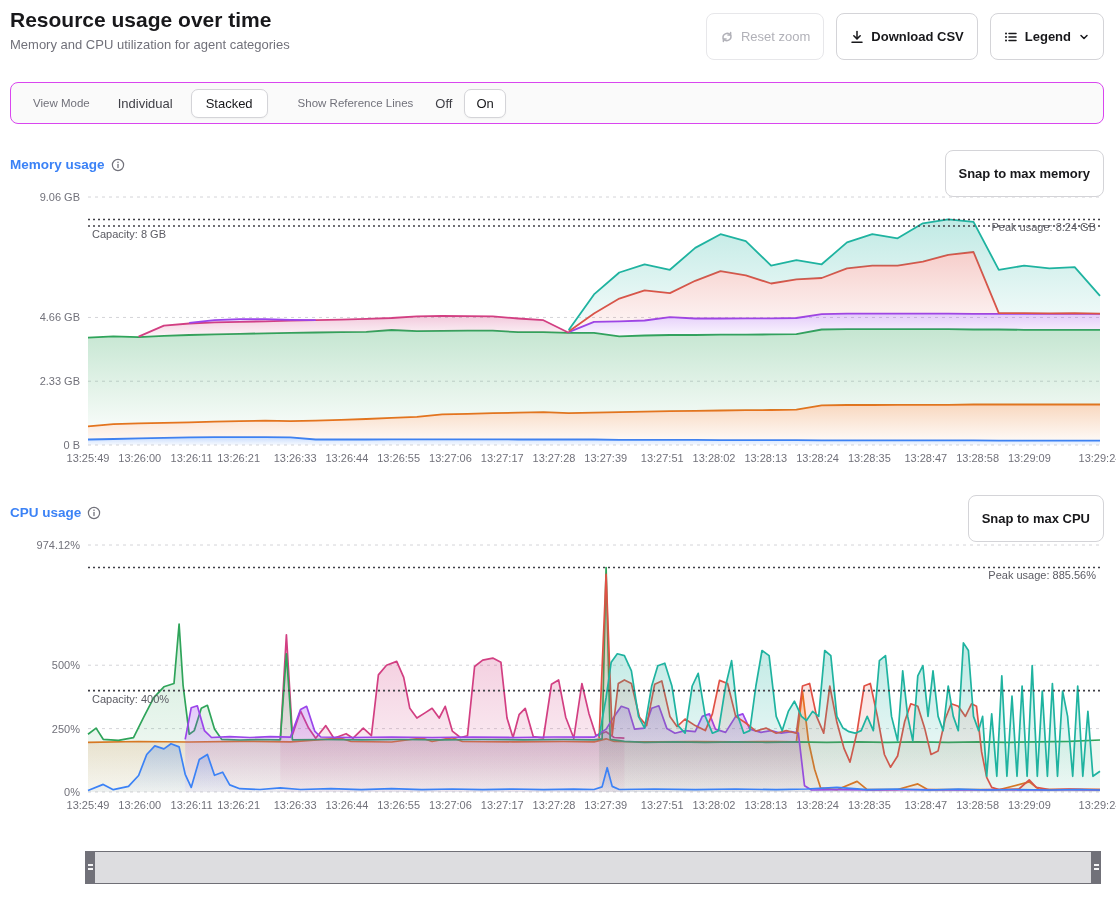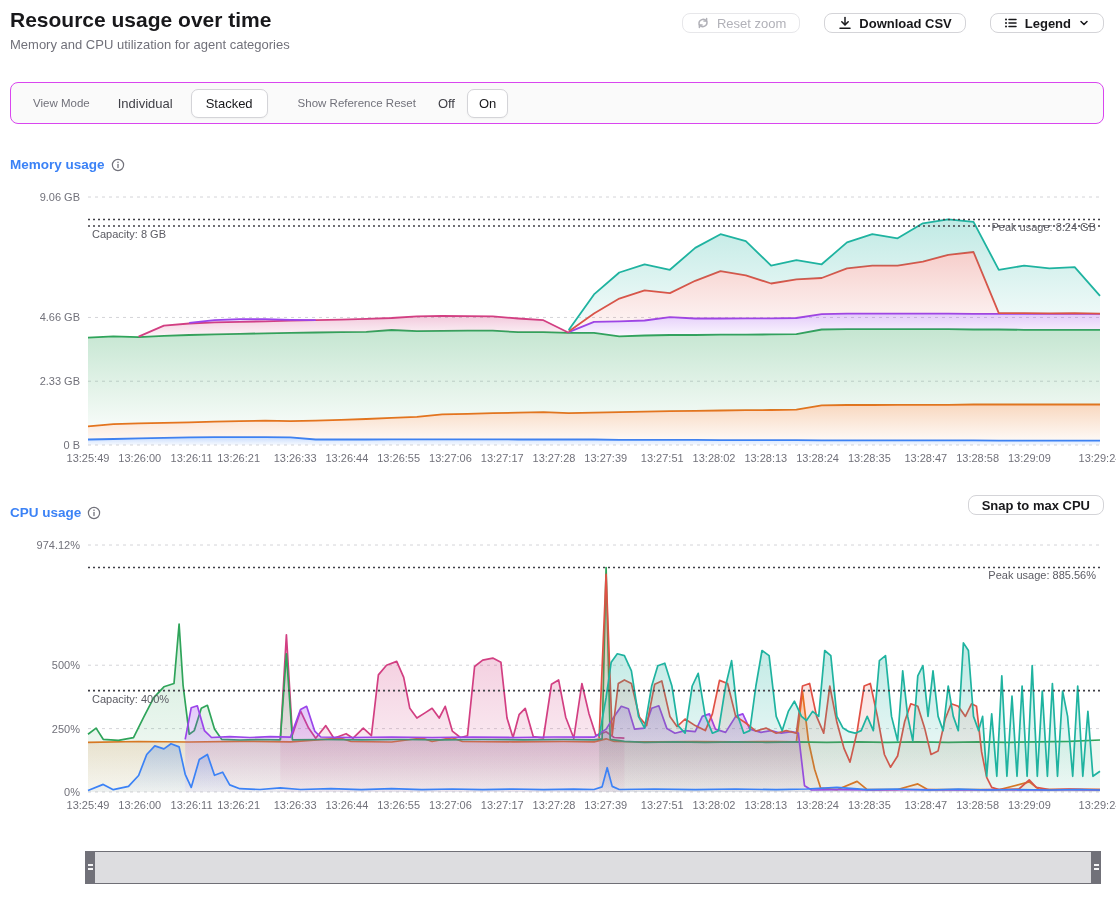--- a/index.html
+++ b/index.html
@@ -1,22 +1,22 @@
 <!DOCTYPE html>
 <html><head>
 <meta charset="utf-8">
 <style>
   html,body{margin:0;padding:0;background:#fff;}
   .page{position:relative;width:1116px;height:906px;background:#fff;font-family:"Liberation Sans",sans-serif;overflow:hidden;}
   .title{position:absolute;left:10px;top:8px;font-size:21px;font-weight:700;color:#18181b;}
   .subtitle{position:absolute;left:10px;top:37px;font-size:13px;color:#71717a;}
   .topbtns{position:absolute;right:12px;top:13px;display:flex;gap:12px;}
-  .btn{display:inline-flex;align-items:center;gap:7px;height:20px;padding:0 13px;background:#fff;
+  .btn{display:inline-flex;align-items:center;gap:7px;height:47px;padding:0 13px;background:#fff;
        border:1px solid #d4d4d8;border-radius:8px;font-size:13px;font-weight:600;color:#18181b;
-       font-family:"Liberation Sans",sans-serif;cursor:pointer;box-sizing:border-box;margin-left:12px;}
+       font-family:"Liberation Sans",sans-serif;cursor:pointer;box-sizing:border-box;}
   .btn.disabled{color:#b1b1b8;border-color:#e7e7ea;font-weight:500;cursor:default;}
   .controlbar{position:absolute;left:10px;right:12px;top:82px;height:42px;background:#fafafa;
        border:1px solid #d946ef;border-radius:8px;display:flex;align-items:center;padding:0 0 0 22px;box-sizing:border-box;}
   .ctl-label{font-size:11.5px;color:#71717a;}
   .ctl-opt{font-size:13px;color:#3f3f46;cursor:pointer;}
   .chip{background:#fff;border:1px solid #d4d4d8;border-radius:7px;padding:6px 14px;font-size:13px;color:#18181b;
        box-shadow:0 1px 2px rgba(0,0,0,0.04);cursor:pointer;}
   .secTitle{position:absolute;left:10px;font-size:13.5px;font-weight:700;color:#3b82f6;display:flex;align-items:center;gap:6px;}
   .snapbtn{position:absolute;right:12px;}
   .chartsvg{position:absolute;left:0;}
@@ -75,35 +75,36 @@
           <path d="M3 4.5l3 3 3-3"></path>
         </svg>
       </span>
     </button>
   </div>
 
   <div class="controlbar">
     <span class="ctl-label">View Mode</span>
     <span class="ctl-opt" style="margin-left:28px;">Individual</span>
     <span class="chip" style="margin-left:18px;">Stacked</span>
-    <span class="ctl-label" style="margin-left:30px;">Show Reference Reset</span>
+    <span class="ctl-label" style="margin-left:30px;">Show Reference Lines</span>
     <span class="ctl-opt" style="margin-left:22px;">Off</span>
     <span class="chip" style="margin-left:12px;padding:6px 11px;">On</span>
   </div>
 
   <div class="secTitle" style="top:157px;">
     <span>Memory usage</span>
     <span class="icon">
       <svg width="14" height="14" viewBox="0 0 14 14" fill="none">
         <circle cx="7" cy="7" r="5.6" stroke="#71717a" stroke-width="1.2"></circle>
         <path d="M7 6.4v3.2" stroke="#71717a" stroke-width="1.3" stroke-linecap="round"></path>
         <circle cx="7" cy="4.3" r="0.8" fill="#71717a"></circle>
       </svg>
     </span>
   </div>
+  <button class="btn snapbtn" style="top:150px;">Snap to max memory</button>
 
   <svg id="memory-svg" class="chartsvg" style="top:190px;" width="1116" height="282">
       <defs>
         <linearGradient id="memoryg0" x1="0" y1="0" x2="0" y2="1">
           <stop offset="0" stop-color="#3b82f6" stop-opacity="0.28"></stop>
           <stop offset="1" stop-color="#3b82f6" stop-opacity="0.04"></stop>
         </linearGradient>
         <linearGradient id="memoryg1" x1="0" y1="0" x2="0" y2="1">
           <stop offset="0" stop-color="#e8731d" stop-opacity="0.28"></stop>
           <stop offset="1" stop-color="#e8731d" stop-opacity="0.04"></stop>

